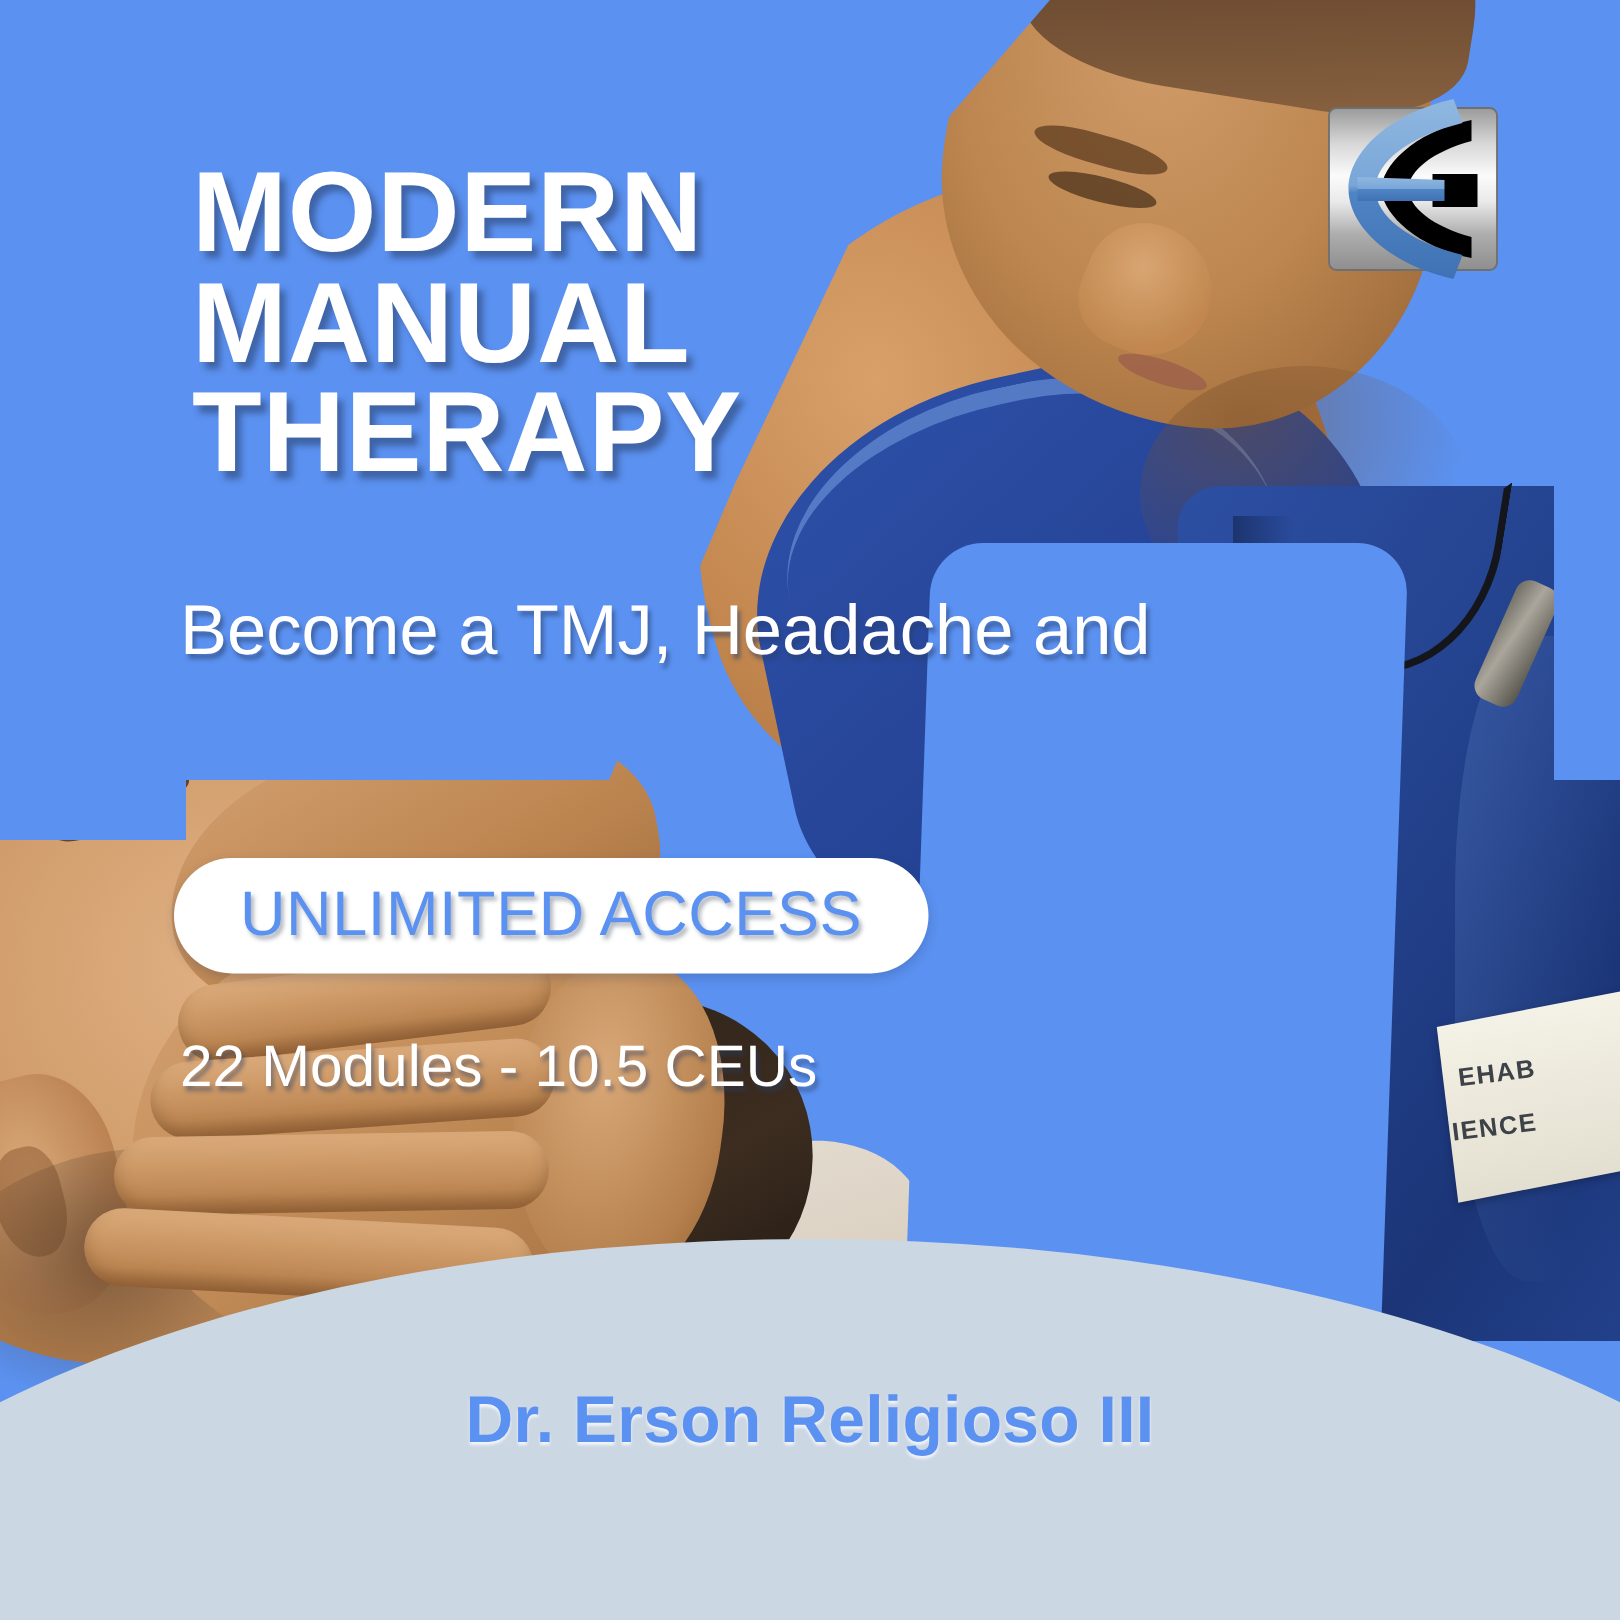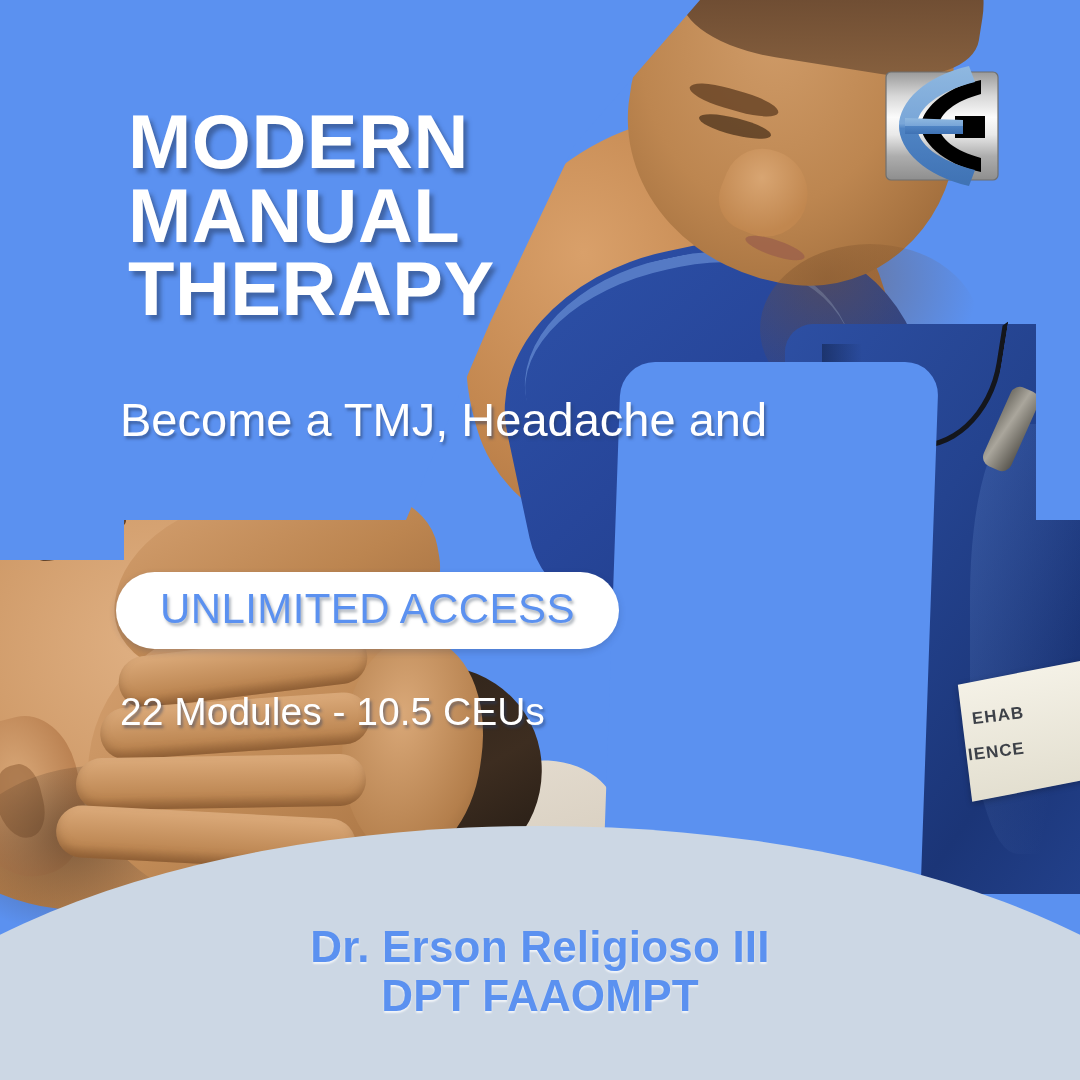--- a/index.html
+++ b/index.html
@@ -350,21 +350,20 @@
 
     <div class="blue-left-band"></div>
     <div class="blue-top-left"></div>
     <div class="blue-panel-mid"></div>
     <div class="blue-strip-right"></div>
   </div>
 
   <div class="footer-oval"></div>
   <div class="footer-text">
     <div class="footer-l1">Dr. Erson Religioso III</div>
-    <div class="footer-l2">DPT FAAOMPT</div>
   </div>
 
   <div class="headline">
     <div>MODERN</div>
     <div>MANUAL</div>
     <div>THERAPY</div>
   </div>
 
   <div class="subhead">
     <div>Become a TMJ, Headache and</div>

